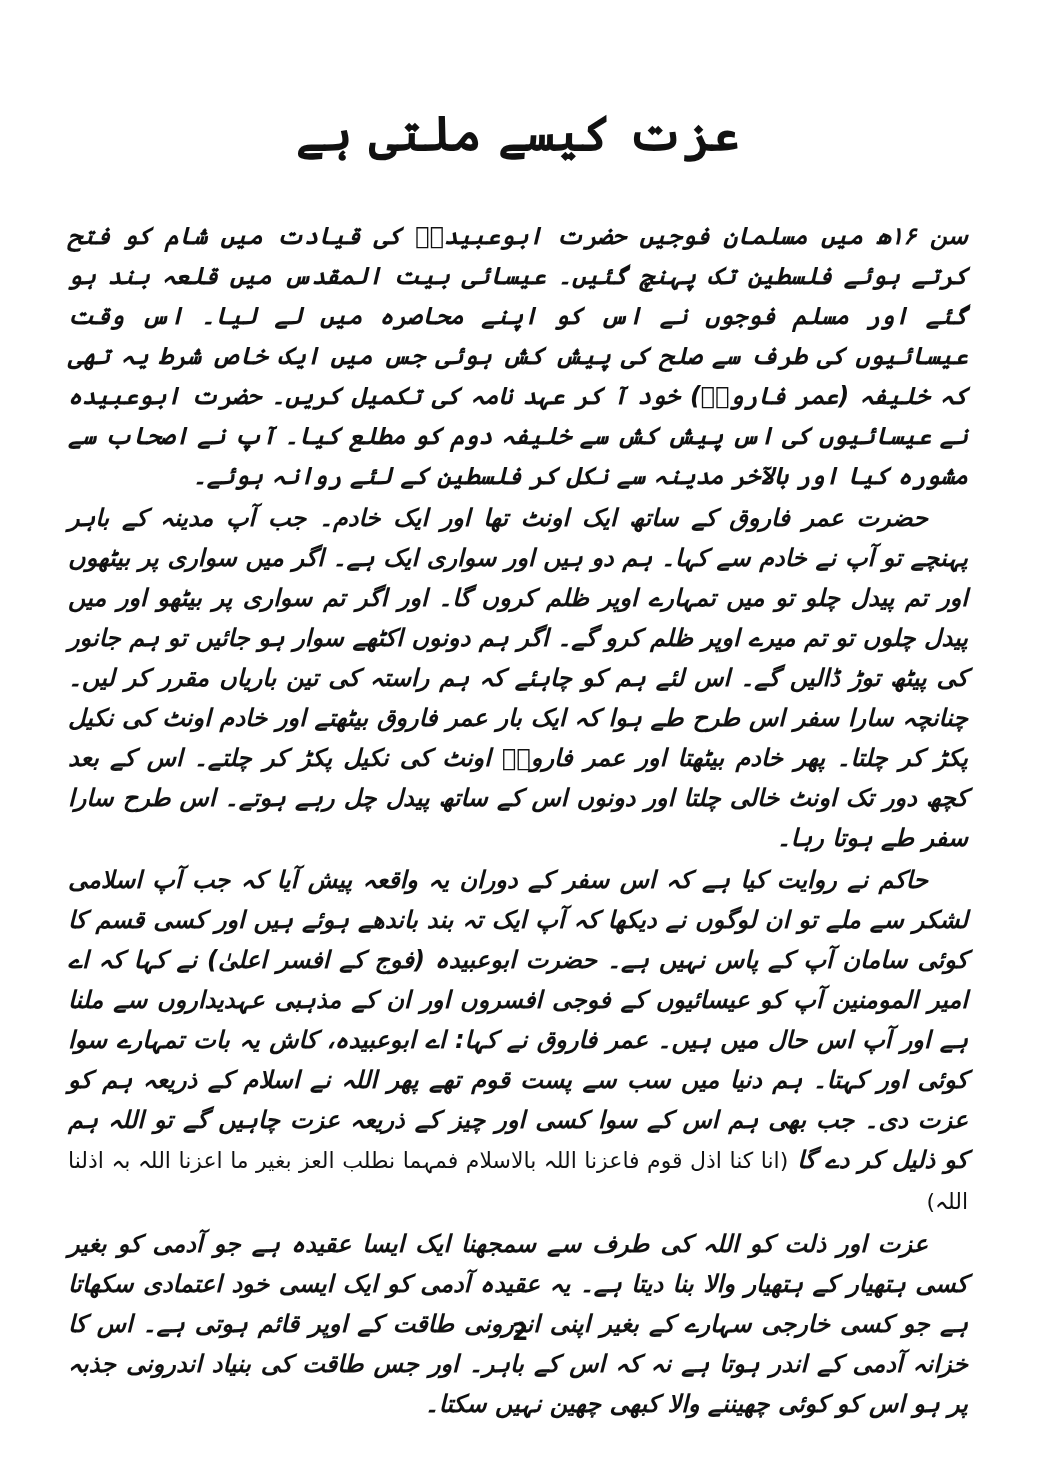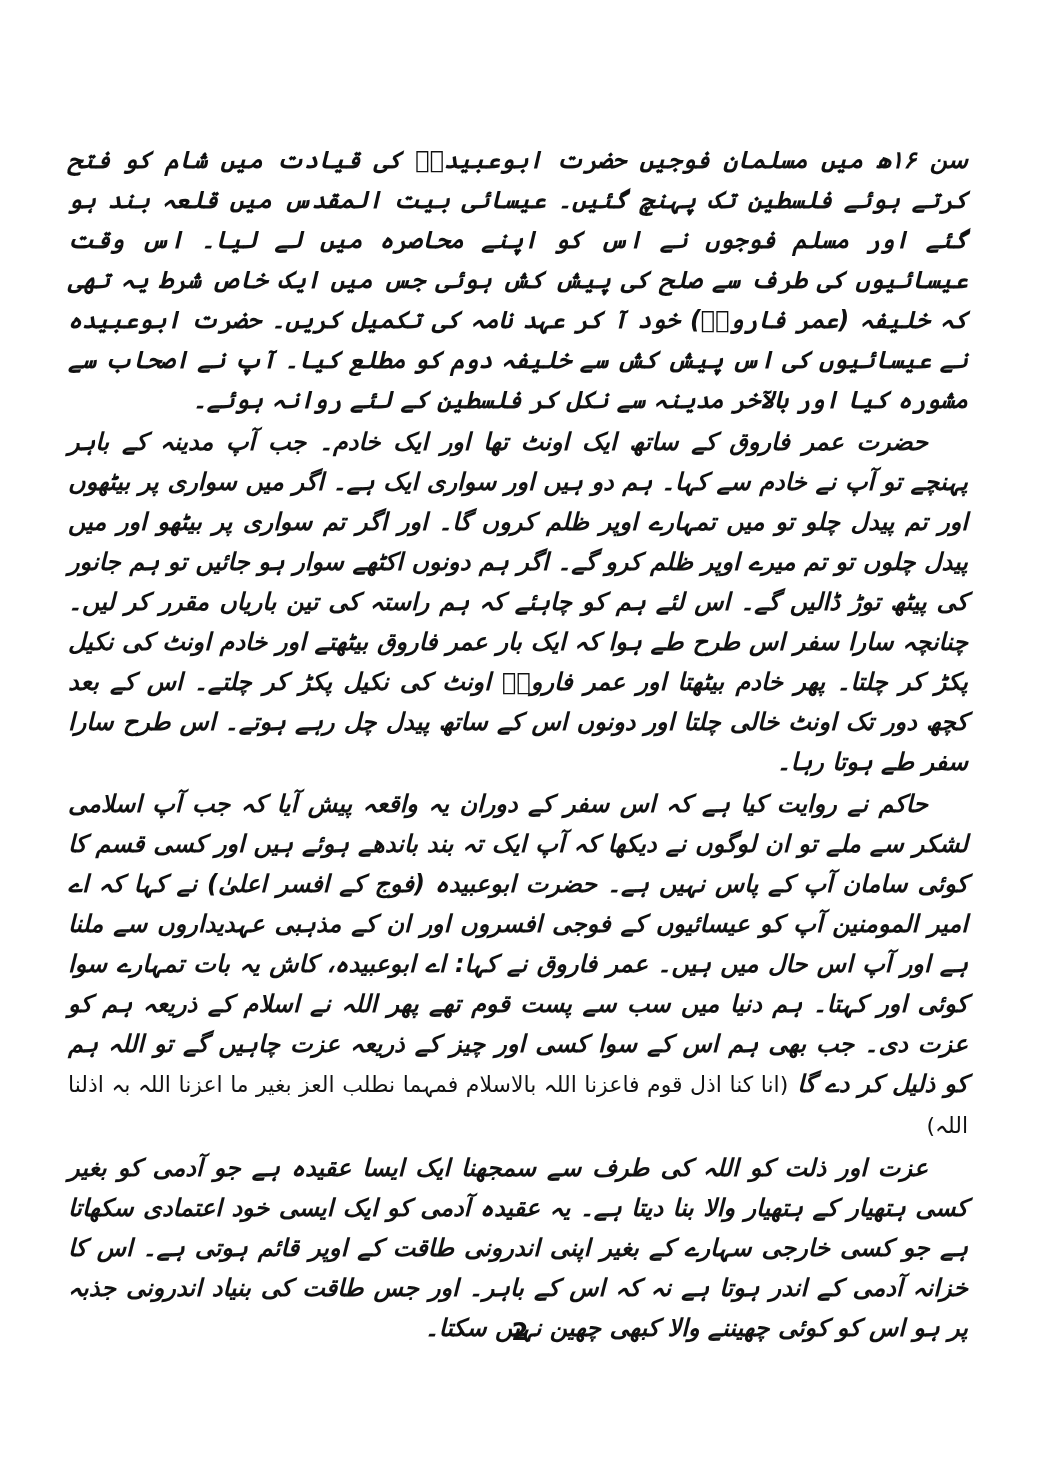--- a/index.html
+++ b/index.html
@@ -60,20 +60,21 @@
       text-align: center;
       font-size: 24px;
       font-weight: bold;
       direction: rtl;
     }
   </style>
 </head>
 <body>
 
 <div class="page">
+  <h1 class="title">عزت کیسے ملتی ہے</h1>
 
   <p class="para first">سن ۱۶ھ میں مسلمان فوجیں حضرت ابوعبیدہؓ کی قیادت میں شام کو فتح کرتے ہوئے فلسطین تک پہنچ گئیں۔ عیسائی بیت المقدس میں قلعہ بند ہو گئے اور مسلم فوجوں نے اس کو اپنے محاصرہ میں لے لیا۔ اس وقت عیسائیوں کی طرف سے صلح کی پیش کش ہوئی جس میں ایک خاص شرط یہ تھی کہ خلیفہ (عمر فاروقؓ) خود آ کر عہد نامہ کی تکمیل کریں۔ حضرت ابوعبیدہ نے عیسائیوں کی اس پیش کش سے خلیفہ دوم کو مطلع کیا۔ آپ نے اصحاب سے مشورہ کیا اور بالآخر مدینہ سے نکل کر فلسطین کے لئے روانہ ہوئے۔</p>
 
   <p class="para indent">حضرت عمر فاروق کے ساتھ ایک اونٹ تھا اور ایک خادم۔ جب آپ مدینہ کے باہر پہنچے تو آپ نے خادم سے کہا۔ ہم دو ہیں اور سواری ایک ہے۔ اگر میں سواری پر بیٹھوں اور تم پیدل چلو تو میں تمہارے اوپر ظلم کروں گا۔ اور اگر تم سواری پر بیٹھو اور میں پیدل چلوں تو تم میرے اوپر ظلم کرو گے۔ اگر ہم دونوں اکٹھے سوار ہو جائیں تو ہم جانور کی پیٹھ توڑ ڈالیں گے۔ اس لئے ہم کو چاہئے کہ ہم راستہ کی تین باریاں مقرر کر لیں۔ چنانچہ سارا سفر اس طرح طے ہوا کہ ایک بار عمر فاروق بیٹھتے اور خادم اونٹ کی نکیل پکڑ کر چلتا۔ پھر خادم بیٹھتا اور عمر فاروقؓ اونٹ کی نکیل پکڑ کر چلتے۔ اس کے بعد کچھ دور تک اونٹ خالی چلتا اور دونوں اس کے ساتھ پیدل چل رہے ہوتے۔ اس طرح سارا سفر طے ہوتا رہا۔</p>
 
   <p class="para indent"><span>حاکم نے روایت کیا ہے کہ اس سفر کے دوران یہ واقعہ پیش آیا کہ جب آپ اسلامی لشکر سے ملے تو ان لوگوں نے دیکھا کہ آپ ایک تہ بند باندھے ہوئے ہیں اور کسی قسم کا کوئی سامان آپ کے پاس نہیں ہے۔ حضرت ابوعبیدہ (فوج کے افسر اعلیٰ) نے کہا کہ اے امیر المومنین آپ کو عیسائیوں کے فوجی افسروں اور ان کے مذہبی عہدیداروں سے ملنا ہے اور آپ اس حال میں ہیں۔ عمر فاروق نے کہا: اے ابوعبیدہ، کاش یہ بات تمہارے سوا کوئی اور کہتا۔ ہم دنیا میں سب سے پست قوم تھے پھر اللہ نے اسلام کے ذریعہ ہم کو عزت دی۔ جب بھی ہم اس کے سوا کسی اور چیز کے ذریعہ عزت چاہیں گے تو اللہ ہم کو ذلیل کر دے گا</span> <span class="quote">(انا کنا اذل قوم فاعزنا اللہ بالاسلام فمہما نطلب العز بغیر ما اعزنا اللہ بہ اذلنا اللہ)</span></p>
 
   <p class="para indent">عزت اور ذلت کو اللہ کی طرف سے سمجھنا ایک ایسا عقیدہ ہے جو آدمی کو بغیر کسی ہتھیار کے ہتھیار والا بنا دیتا ہے۔ یہ عقیدہ آدمی کو ایک ایسی خود اعتمادی سکھاتا ہے جو کسی خارجی سہارے کے بغیر اپنی اندرونی طاقت کے اوپر قائم ہوتی ہے۔ اس کا خزانہ آدمی کے اندر ہوتا ہے نہ کہ اس کے باہر۔ اور جس طاقت کی بنیاد اندرونی جذبہ پر ہو اس کو کوئی چھیننے والا کبھی چھین نہیں سکتا۔</p>
 </div>
 

